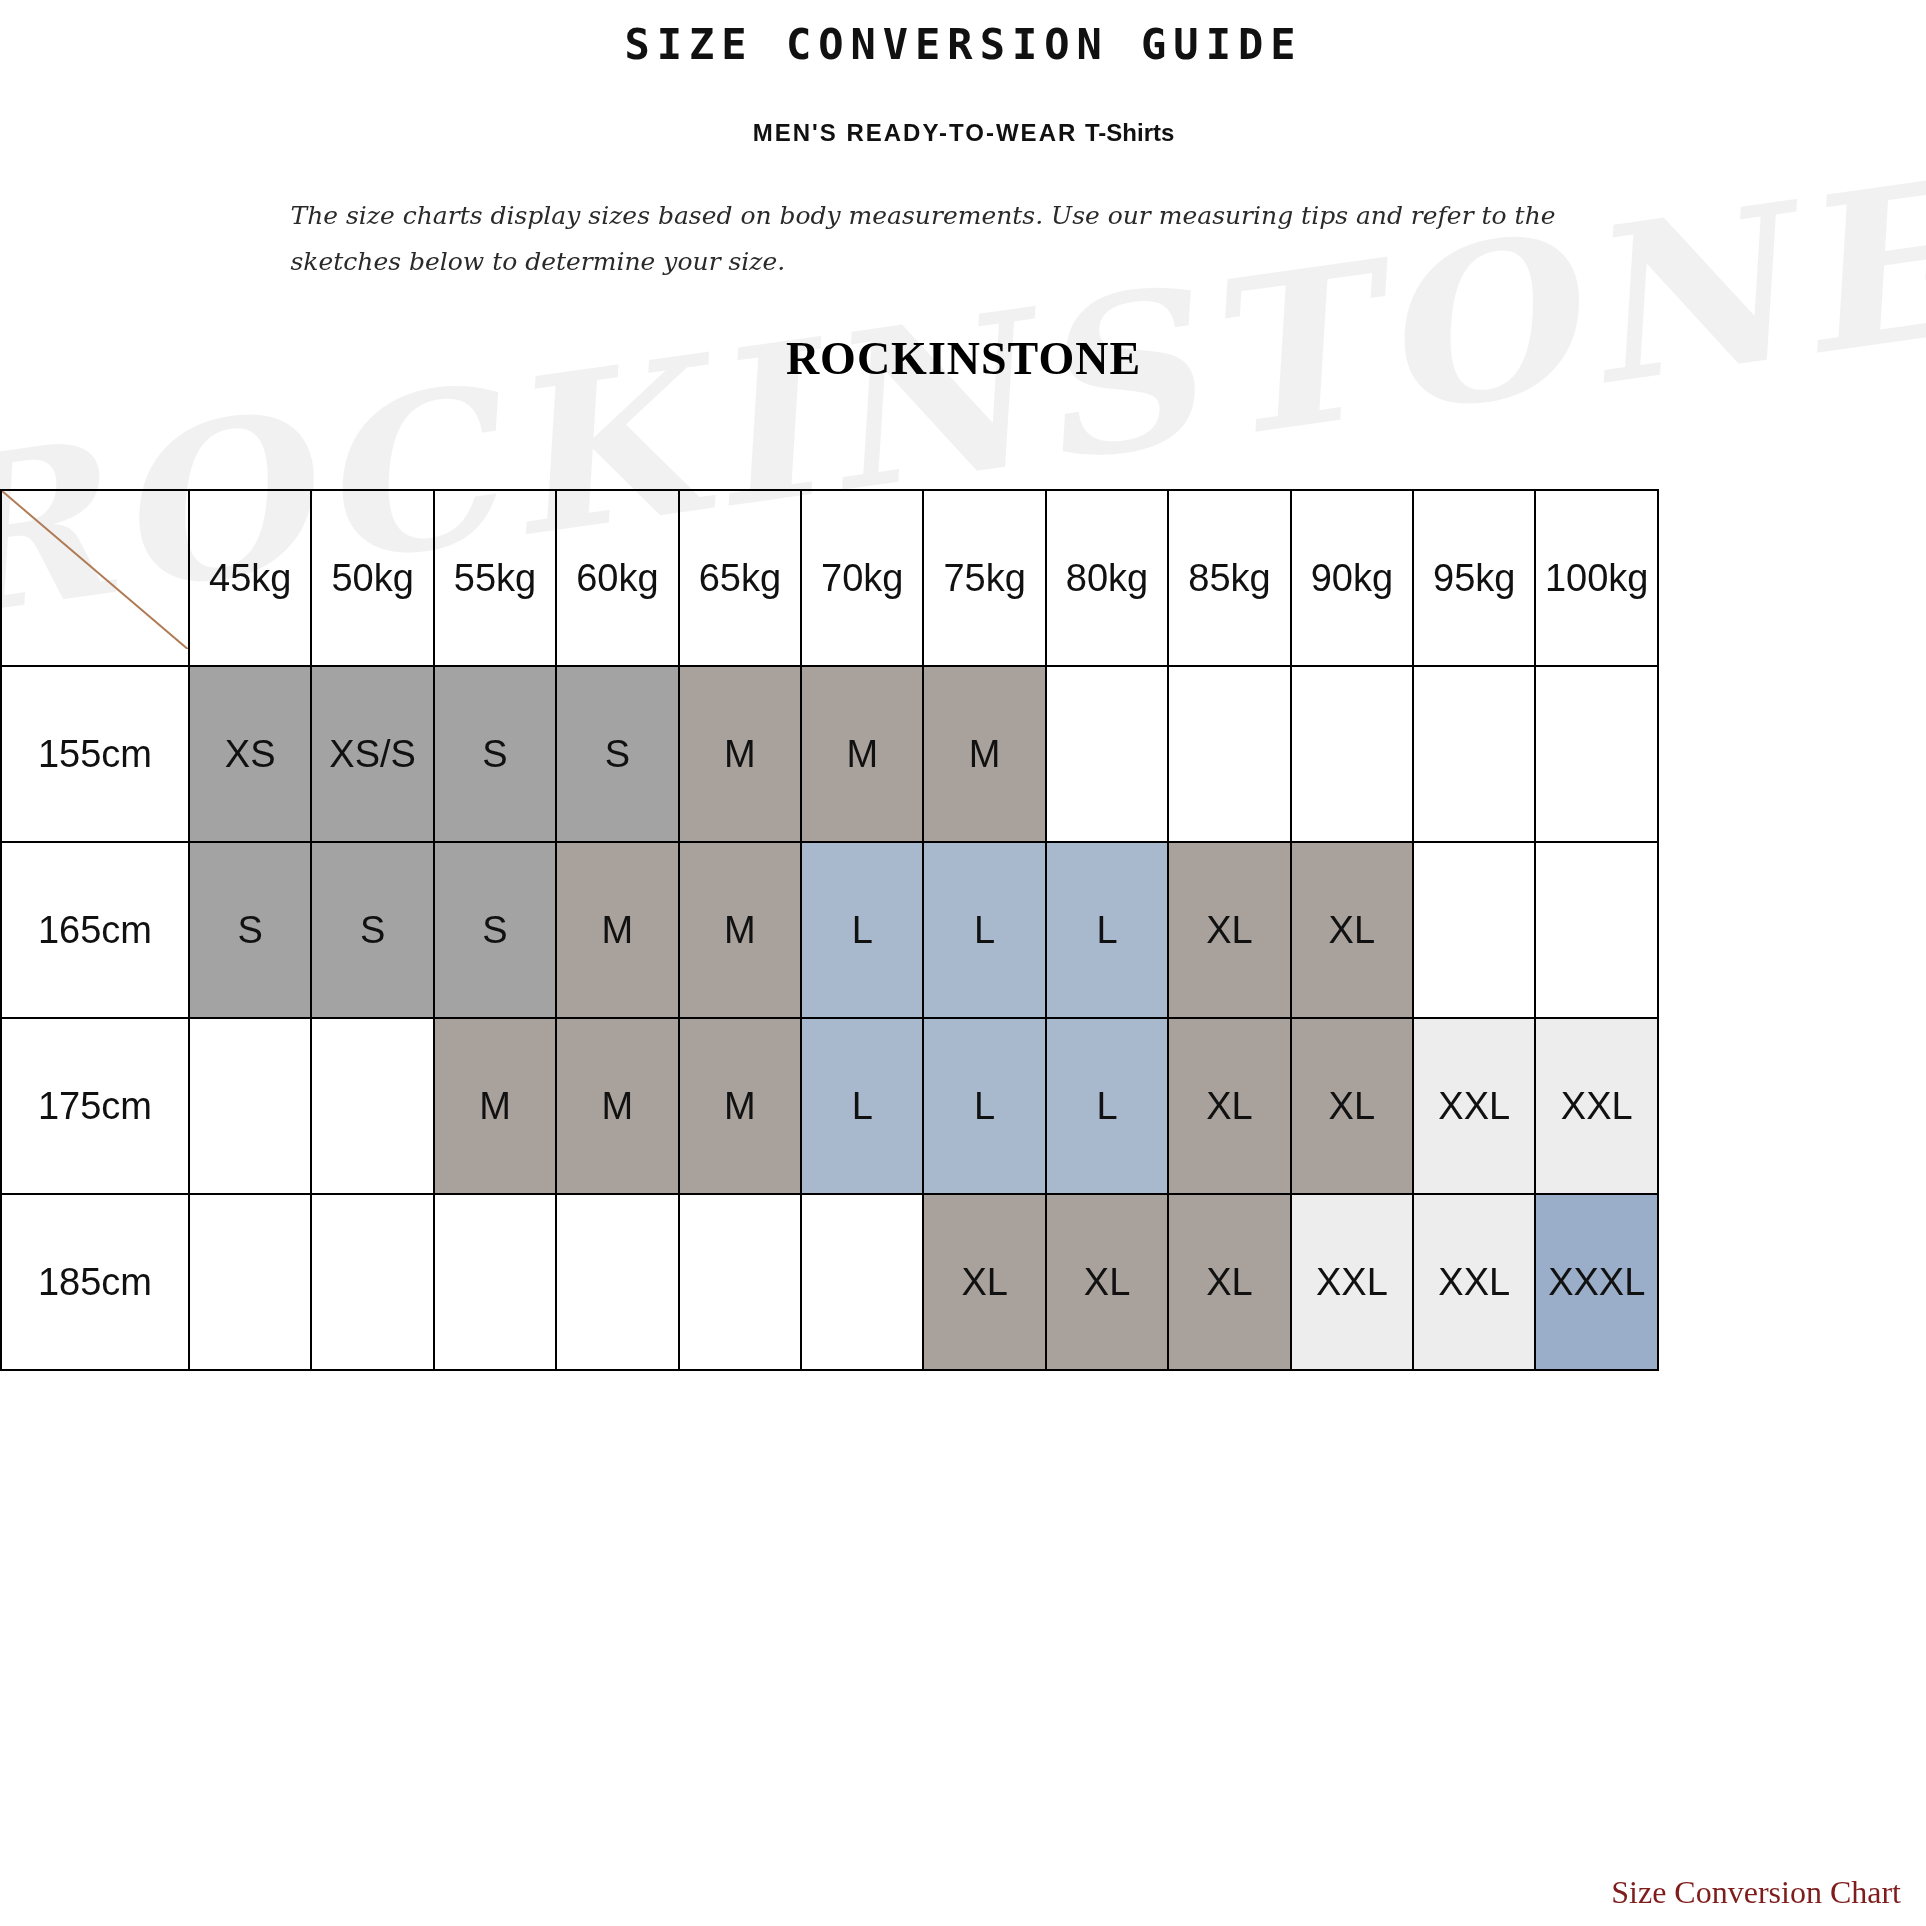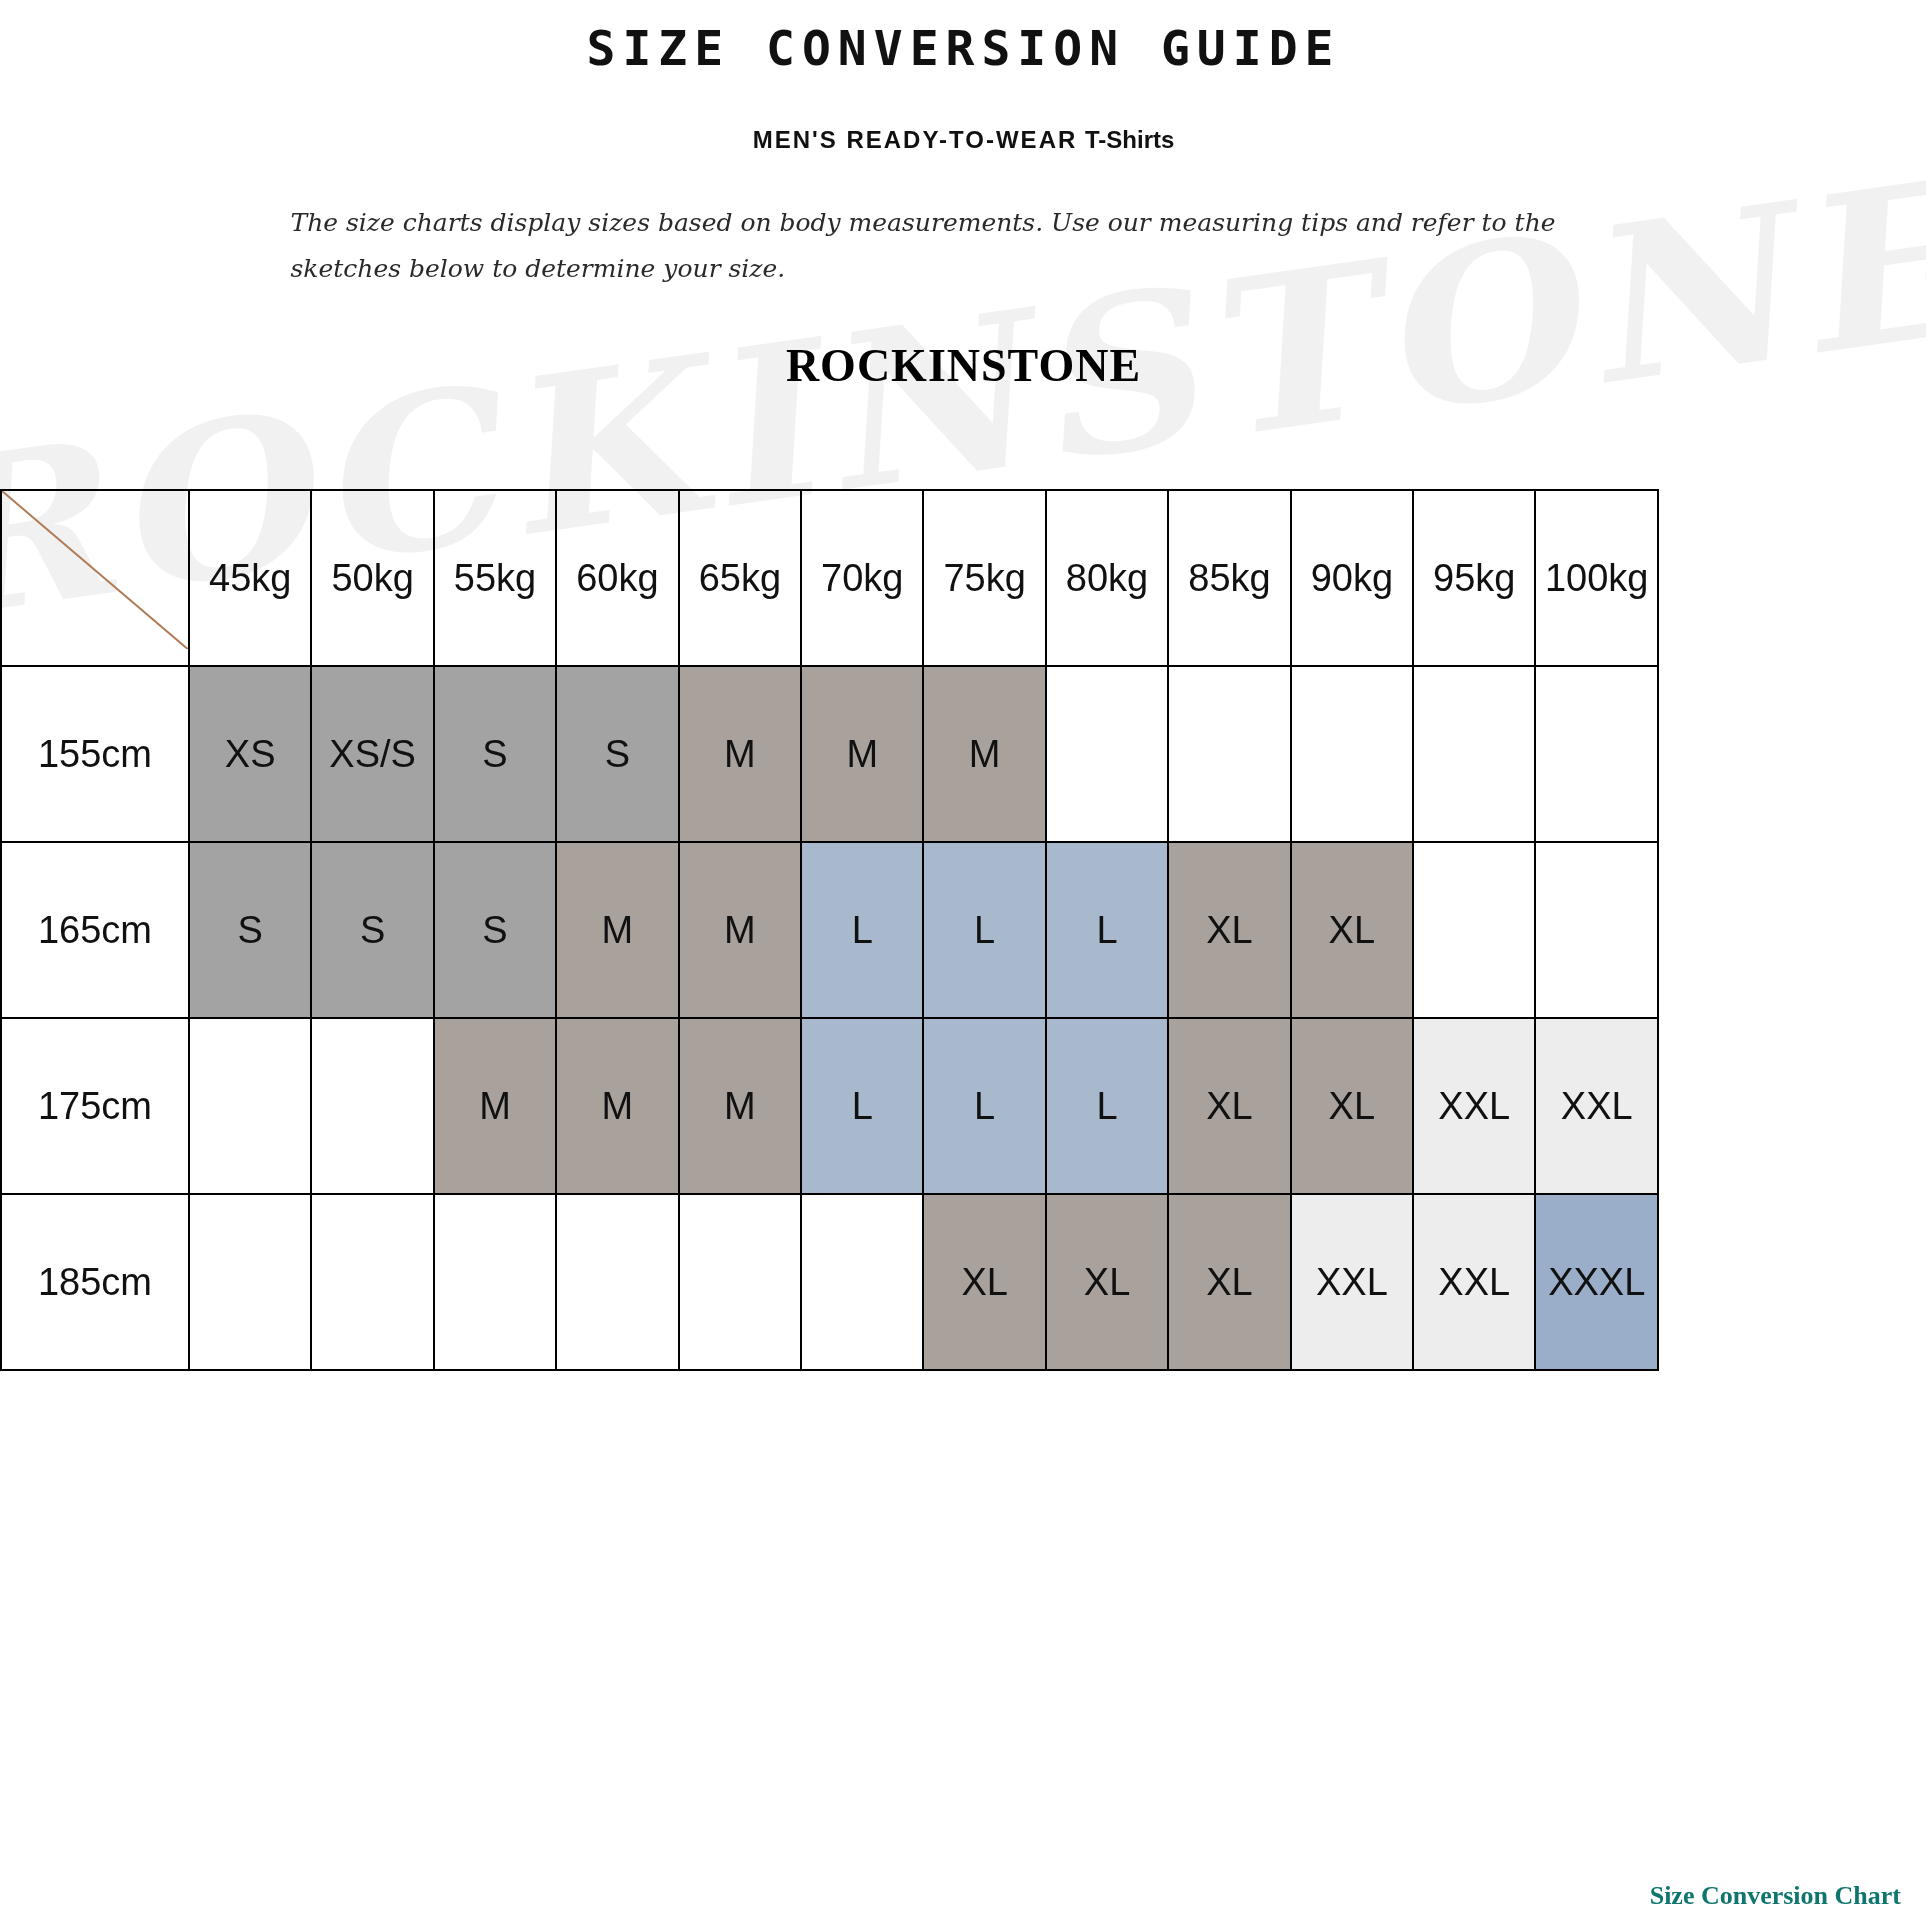--- a/index.html
+++ b/index.html
@@ -43,21 +43,21 @@
     user-select: none;
     z-index: 0;
   }
 
   
   .title {
     position: relative;
     z-index: 2;
     text-align: center;
     font-family: "DejaVu Sans Mono", monospace;
-    font-size: 48px;
+    font-size: 42px;
     font-weight: 700;
     letter-spacing: 7px;
     padding-top: 20px;
     color: #111;
   }
   .subtitle {
     position: relative;
     z-index: 2;
     text-align: center;
     font-size: 24px;
@@ -140,23 +140,22 @@
   .c-pale  { background: #ededed; }
   .c-navy  { background: #9aaec9; }
 
   
   .footer {
     position: absolute;
     right: 26px;
     bottom: 16px;
     z-index: 3;
     font-family: "Liberation Serif", serif;
-    font-size: 26px;
-    color: #0f766e;
-    font-weight: bold;
+    font-size: 32px;
+    color: #7f1d1d;
   }
 </style>
 </head>
 <body>
 
 <div class="page">
 
   <div class="watermark">ROCKINSTONE</div>
 
   <div class="title">SIZE CONVERSION GUIDE</div>

